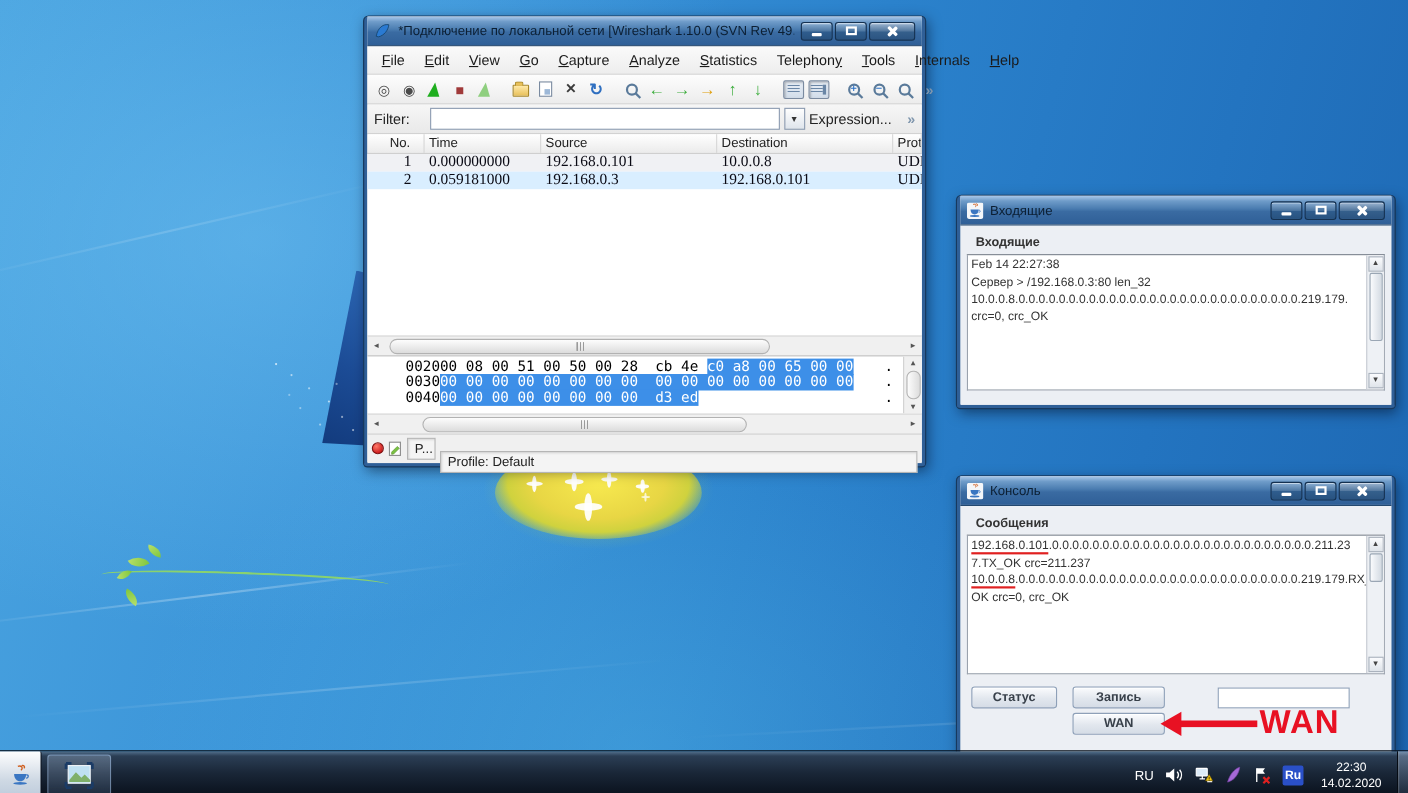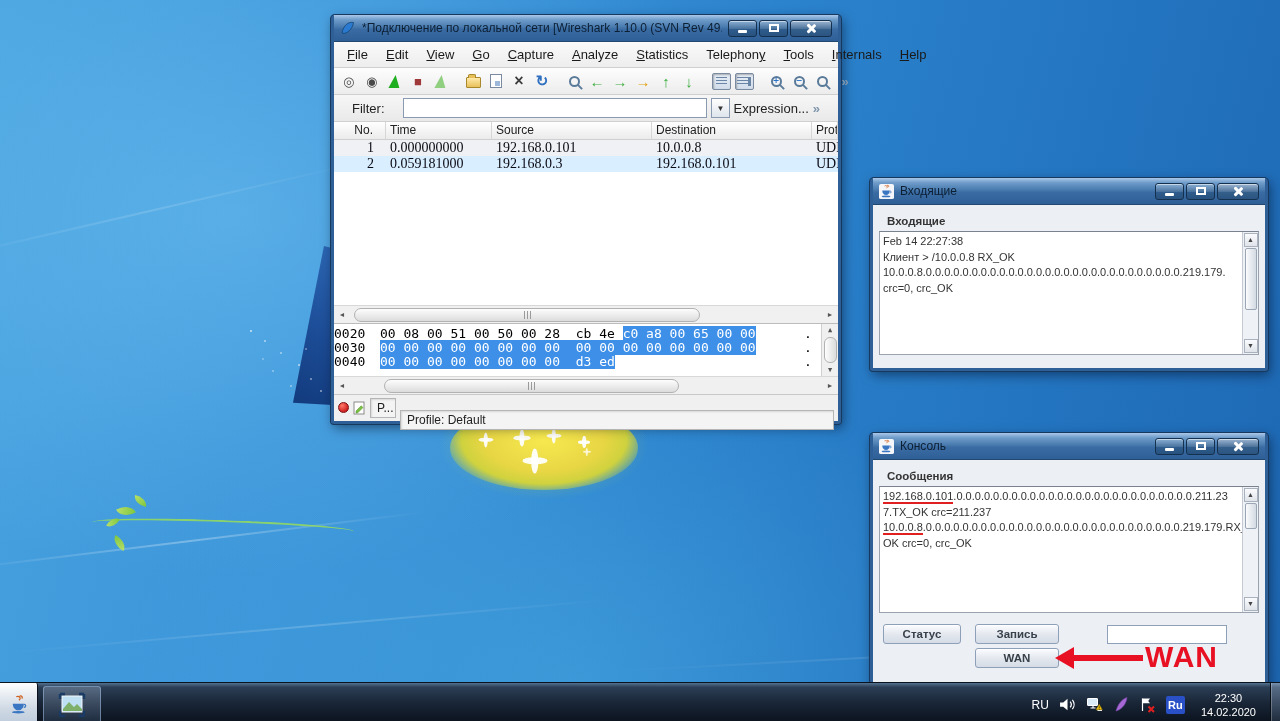--- a/index.html
+++ b/index.html
@@ -57,37 +57,37 @@
   .ic-folder{width:15px;height:11px;background:linear-gradient(#ffe9a8,#e8c05a);border:1px solid #a8882a;border-radius:1px;position:relative;margin-top:3px;}
   .ic-folder::before{content:"";position:absolute;top:-4px;left:1px;width:6px;height:3px;background:#e8c05a;border:1px solid #a8882a;border-bottom:0;border-radius:2px 2px 0 0;}
   .ic-file{width:12px;height:14px;background:#fff;border:1px solid #7a8aa0;position:relative;}
   .ic-file::after{content:"";position:absolute;right:1px;bottom:1px;width:5px;height:5px;background:#9db8d8;}
   .ic-mag{width:11px;height:11px;border:2px solid #5a7a9a;border-radius:50%;position:relative;display:inline-flex;align-items:center;justify-content:center;}
   .ic-mag::after{content:"";position:absolute;width:6px;height:2px;background:#5a7a9a;right:-5px;bottom:-3px;transform:rotate(45deg);}
   .ic-mag i{font:700 8px/1 "DejaVu Sans",sans-serif;color:#2a72c8;font-style:normal;}
   .ic-toggle,.ic-toggle2{width:19px;height:17px;border:1px solid #7a8aa0;border-radius:2px;background:linear-gradient(#e8eef6,#d2ddea);box-shadow:inset 1px 1px 2px rgba(0,0,0,.28);display:flex;align-items:center;justify-content:center;}
   .ic-toggle::before{content:"";width:11px;height:9px;background:repeating-linear-gradient(#6a86a6 0 1px,transparent 1px 3px);}
   .ic-toggle2::before{content:"";width:11px;height:9px;background:repeating-linear-gradient(#6a86a6 0 1px,transparent 1px 3px);border-right:3px solid #6a86a6;}
-  .ws-filterbar{height:27px;background:linear-gradient(#f6f6f6,#e9e9e9);border-bottom:1px solid #cfcfcf;display:flex;align-items:center;padding:0 18px;font-size:13px;color:#222;gap:4px;}
+  .ws-filterbar{height:27px;background:linear-gradient(#f6f6f6,#e9e9e9);border-bottom:1px solid #cfcfcf;display:flex;align-items:center;padding:0 6px;font-size:13px;color:#222;gap:4px;}
   .filter-input{width:318px;height:20px;border:1px solid #8a9ab0;background:#fff;margin-left:14px;}
   .filter-drop{width:19px;height:20px;border:1px solid #8a9ab0;background:linear-gradient(#fefefe,#dfe5ec);display:flex;align-items:center;justify-content:center;font-size:8px;color:#333;}
   .chev{color:#7f96ad;font-weight:bold;margin-left:auto;}
   .ws-phead{height:18px;display:flex;background:linear-gradient(#ffffff,#ebebeb);border-bottom:1px solid #cfcfcf;font-size:12px;color:#222;}
   .ph{padding:1px 4px;border-right:1px solid #d6d6d6;overflow:hidden;white-space:nowrap;}
   .ws-rows{height:165px;background:#fff;overflow:hidden;}
   .prow{height:16px;display:flex;font-family:"Liberation Serif",serif;font-size:14px;color:#0a0a14;white-space:nowrap;}
   .pc{padding:0 4px;overflow:hidden;}
   .c0{width:52px;text-align:right;padding-right:12px;}.c1{width:106px;}.c2{width:160px;}.c3{width:160px;}.c4{flex:1;}
   .hscroll{height:18px;background:#f0f0f0;border-top:1px solid #d8d8d8;display:flex;align-items:center;position:relative;}
   .sarrow{width:16px;height:16px;display:flex;align-items:center;justify-content:center;font-size:7px;color:#555;}
   .sthumb{position:absolute;height:14px;top:2px;background:linear-gradient(#fdfdfd,#dcdcdc);border:1px solid #b2b2b2;border-radius:7px;display:flex;align-items:center;justify-content:center;}
   .sthumb::before{content:"";width:7px;height:8px;background:repeating-linear-gradient(90deg,#9a9a9a 0 1px,transparent 1px 3px);}
   .ws-hex{height:53px;background:#fff;border-top:1px solid #bcbcbc;position:relative;font-family:"DejaVu Sans Mono",monospace;font-size:13px;overflow:hidden;}
   .hexrow{height:14px;line-height:14px;white-space:pre;color:#000;}
-  .hoff{display:inline-block;width:46px;margin-left:0;}
+  .hoff{display:inline-block;width:46px;margin-left:20px;text-align:right;}
   .hsel{background:#3d8fe8;color:#fff;}
   .hascii{position:absolute;left:470px;}
   .hexvs{position:absolute;right:0;top:0;width:17px;height:100%;background:#f0f0f0;border-left:1px solid #d0d0d0;display:flex;flex-direction:column;align-items:center;justify-content:space-between;}
   .hexvs .sarrow{height:12px;}
   .vthumb{width:13px;flex:1;margin:1px 0;background:linear-gradient(90deg,#fdfdfd,#dcdcdc);border:1px solid #b2b2b2;border-radius:6px;}
   .ws-status{height:26px;background:#f0f0f0;border-top:1px solid #c8c8c8;display:flex;align-items:center;padding:0 4px;gap:4px;font-size:12px;color:#222;}
   .sbox{height:20px;border:1px solid #b5b5b5;box-shadow:inset 1px 1px 2px rgba(0,0,0,.12);background:#f4f4f4;display:flex;align-items:center;padding:0 6px;white-space:nowrap;overflow:hidden;}
   .expert{width:11px;height:11px;border-radius:50%;background:radial-gradient(circle at 35% 30%,#ff7a6a,#cf2020 70%);border:1px solid #7d0f0f;}
   
   .jwin{background:#eceff4;}
@@ -334,21 +334,21 @@
           </span>
         <span class="wbtn close">
             <span class="g-close"></span>
           </span>
       </span>
     </div>
     <div class="jlabel">Входящие</div>
     <div class="jtext" style="height:124px;">
       <div id="inlines">
           <div class="jline">Feb 14 22:27:38</div>
-          <div class="jline">Клиент &gt; /10.0.0.8 RX_OK</div>
+          <div class="jline">Сервер &gt; /192.168.0.3:80 len_32</div>
           <div class="jline">10.0.0.8.0.0.0.0.0.0.0.0.0.0.0.0.0.0.0.0.0.0.0.0.0.0.0.0.0.0.0.0.219.179.</div>
           <div class="jline">crc=0, crc_OK</div>
         </div>
       <div class="jvs">
         <span class="jsarr">▲</span>
         <span class="jthumb" style="height:62px;"></span>
         <span class="jsarr" style="margin-top:auto;">▼</span>
       </div>
     </div>
   </div>

